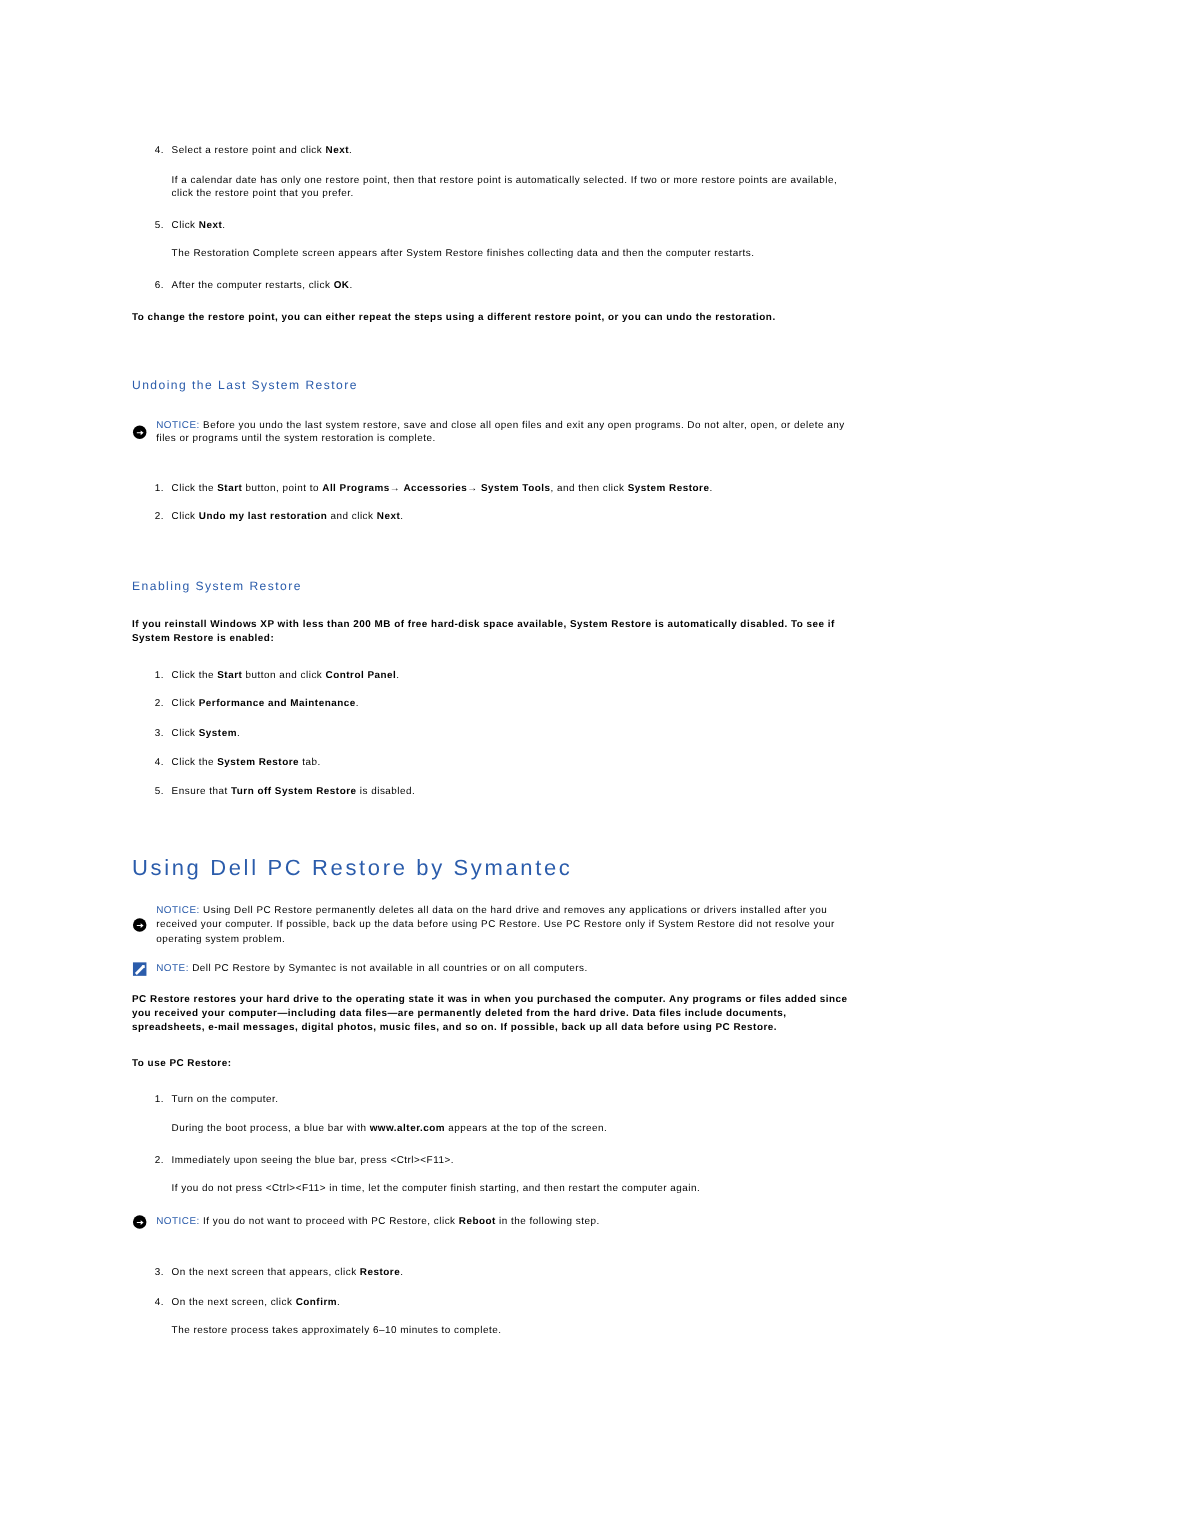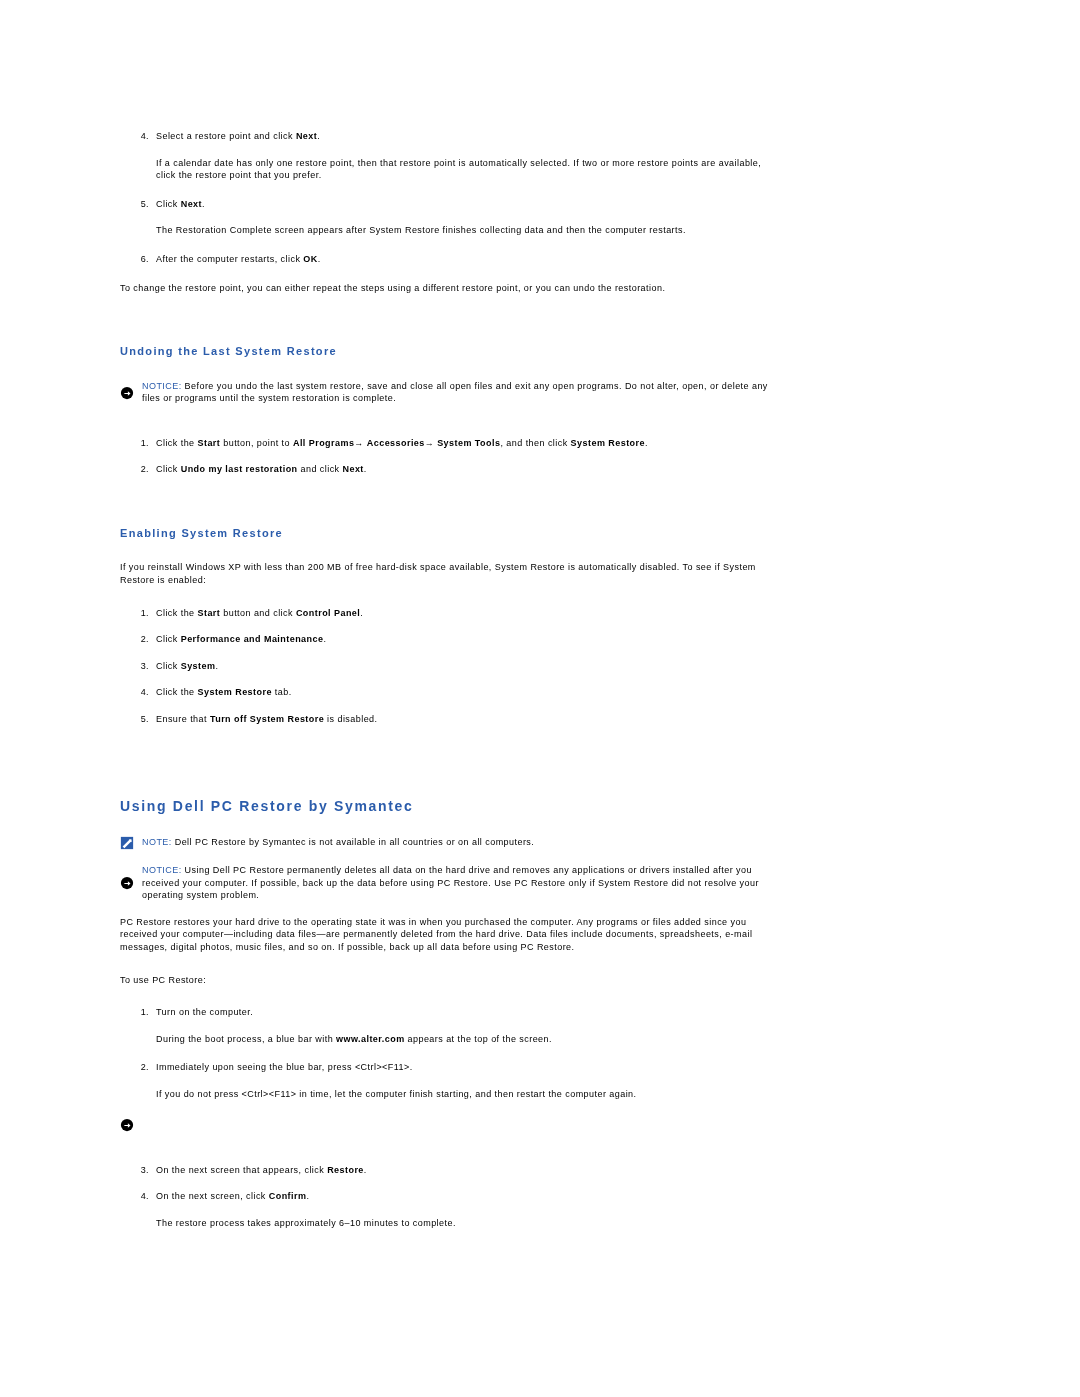--- a/index.html
+++ b/index.html
@@ -31,34 +31,35 @@
   }
   .li-body {
     display: inline;
   }
   .li-sub {
     display: block;
     margin-top: 14px;
   }
   .para {
     margin: 14px 0 20px 0;
+    font-weight: bold;
   }
   .subhead {
     color: #2b5cab;
     font-size: 11px;
-    font-weight: bold;
+    font-weight: normal;
     margin-top: 50px;
     margin-bottom: 20px;
     letter-spacing: 0.12em;
   }
   h2.section {
     color: #2b5cab;
-    font-size: 14px;
-    font-weight: bold;
-    margin: 72px 0 18px 0;
+    font-size: 20px;
+    font-weight: normal;
+    margin: 50px 0 18px 0;
     letter-spacing: 0.12em;
   }
   .callout {
     display: flex;
     align-items: center;
     margin: 10px 0 14px 0;
   }
   .callout .icon {
     flex: 0 0 auto;
     width: 14px;
@@ -151,64 +152,67 @@
     <li class="compact">
       <span>Ensure that </span><b>Turn off System Restore</b><span> is disabled.</span>
     </li>
   </ol>
 
   <h2 class="section">Using Dell PC Restore by Symantec</h2>
 
   <div class="callout">
     <span class="icon">
       <svg viewBox="0 0 16 16">
+          <circle cx="8" cy="8" r="7" fill="#000"></circle>
+          <path d="M5 8 L9 8 L9 6 L12 8.5 L9 11 L9 9 L5 9 Z" fill="#fff"></path>
+        </svg>
+    </span>
+    <span class="text">
+      <span class="label-notice">NOTICE: </span><span>Using Dell PC Restore permanently deletes all data on the hard drive and removes any applications or drivers installed after you received your computer. If possible, back up the data before using PC Restore. Use PC Restore only if System Restore did not resolve your operating system problem.</span>
+    </span>
+  </div>
+
+  <div class="callout">
+    <span class="icon">
+      <svg viewBox="0 0 16 16">
         <rect x="1" y="1" width="14" height="14" fill="#2b5cab"></rect>
         <path d="M3 12 L11 4 L13 4 L13 6 L5 14 Z" fill="#fff"></path>
         <path d="M10 4 L13 4 L13 7 Z" fill="#fff"></path>
       </svg>
     </span>
     <span class="text">
       <span class="label-note">NOTE: </span><span>Dell PC Restore by Symantec is not available in all countries or on all computers.</span>
     </span>
   </div>
 
-  <div class="callout">
+  <div class="para" style="margin-top:0;">PC Restore restores your hard drive to the operating state it was in when you purchased the computer. Any programs or files added since you received your computer—including data files—are permanently deleted from the hard drive. Data files include documents, spreadsheets, e-mail messages, digital photos, music files, and so on. If possible, back up all data before using PC Restore.</div>
+  <div class="para">To use PC Restore:</div>
+
+  <ol start="1">
+    <li>
+      <span class="li-body">Turn on the computer.</span>
+      <span class="li-sub">
+        <span>During the boot process, a blue bar with </span><b>www.alter.com</b><span> appears at the top of the screen.</span>
+      </span>
+    </li>
+    <li>
+      <span class="li-body">Immediately upon seeing the blue bar, press &lt;Ctrl&gt;&lt;F11&gt;.</span>
+      <span class="li-sub">If you do not press &lt;Ctrl&gt;&lt;F11&gt; in time, let the computer finish starting, and then restart the computer again.</span>
+    </li>
+  </ol>
+
+  <div class="callout" style="margin-top:6px;">
     <span class="icon">
       <svg viewBox="0 0 16 16">
           <circle cx="8" cy="8" r="7" fill="#000"></circle>
           <path d="M5 8 L9 8 L9 6 L12 8.5 L9 11 L9 9 L5 9 Z" fill="#fff"></path>
         </svg>
     </span>
     <span class="text">
-      <span class="label-notice">NOTICE: </span><span>Using Dell PC Restore permanently deletes all data on the hard drive and removes any applications or drivers installed after you received your computer. If possible, back up the data before using PC Restore. Use PC Restore only if System Restore did not resolve your operating system problem.</span>
-    </span>
-  </div>
-
-  <div class="para" style="margin-top:0;">PC Restore restores your hard drive to the operating state it was in when you purchased the computer. Any programs or files added since you received your computer—including data files—are permanently deleted from the hard drive. Data files include documents, spreadsheets, e-mail messages, digital photos, music files, and so on. If possible, back up all data before using PC Restore.</div>
-  <div class="para">To use PC Restore:</div>
-
-  <ol start="1">
-    <li>
-      <span class="li-body">Turn on the computer.</span>
-      <span class="li-sub">
-        <span>During the boot process, a blue bar with </span><b>www.alter.com</b><span> appears at the top of the screen.</span>
-      </span>
-    </li>
-    <li>
-      <span class="li-body">Immediately upon seeing the blue bar, press &lt;Ctrl&gt;&lt;F11&gt;.</span>
-      <span class="li-sub">If you do not press &lt;Ctrl&gt;&lt;F11&gt; in time, let the computer finish starting, and then restart the computer again.</span>
-    </li>
-  </ol>
-
-  <div class="callout" style="margin-top:6px;">
-    <span class="icon">
-      <svg viewBox="0 0 16 16">
-          <circle cx="8" cy="8" r="7" fill="#000"></circle>
-          <path d="M5 8 L9 8 L9 6 L12 8.5 L9 11 L9 9 L5 9 Z" fill="#fff"></path>
-        </svg>
+      <span class="label-notice">NOTICE: </span><span>If you do not want to proceed with PC Restore, click </span><b>Reboot</b><span> in the following step.</span>
     </span>
   </div>
 
   <div class="spacer-lg"></div>
 
   <ol start="3">
     <li class="compact">
       <span>On the next screen that appears, click </span><b>Restore</b><span>.</span>
     </li>
     <li>

